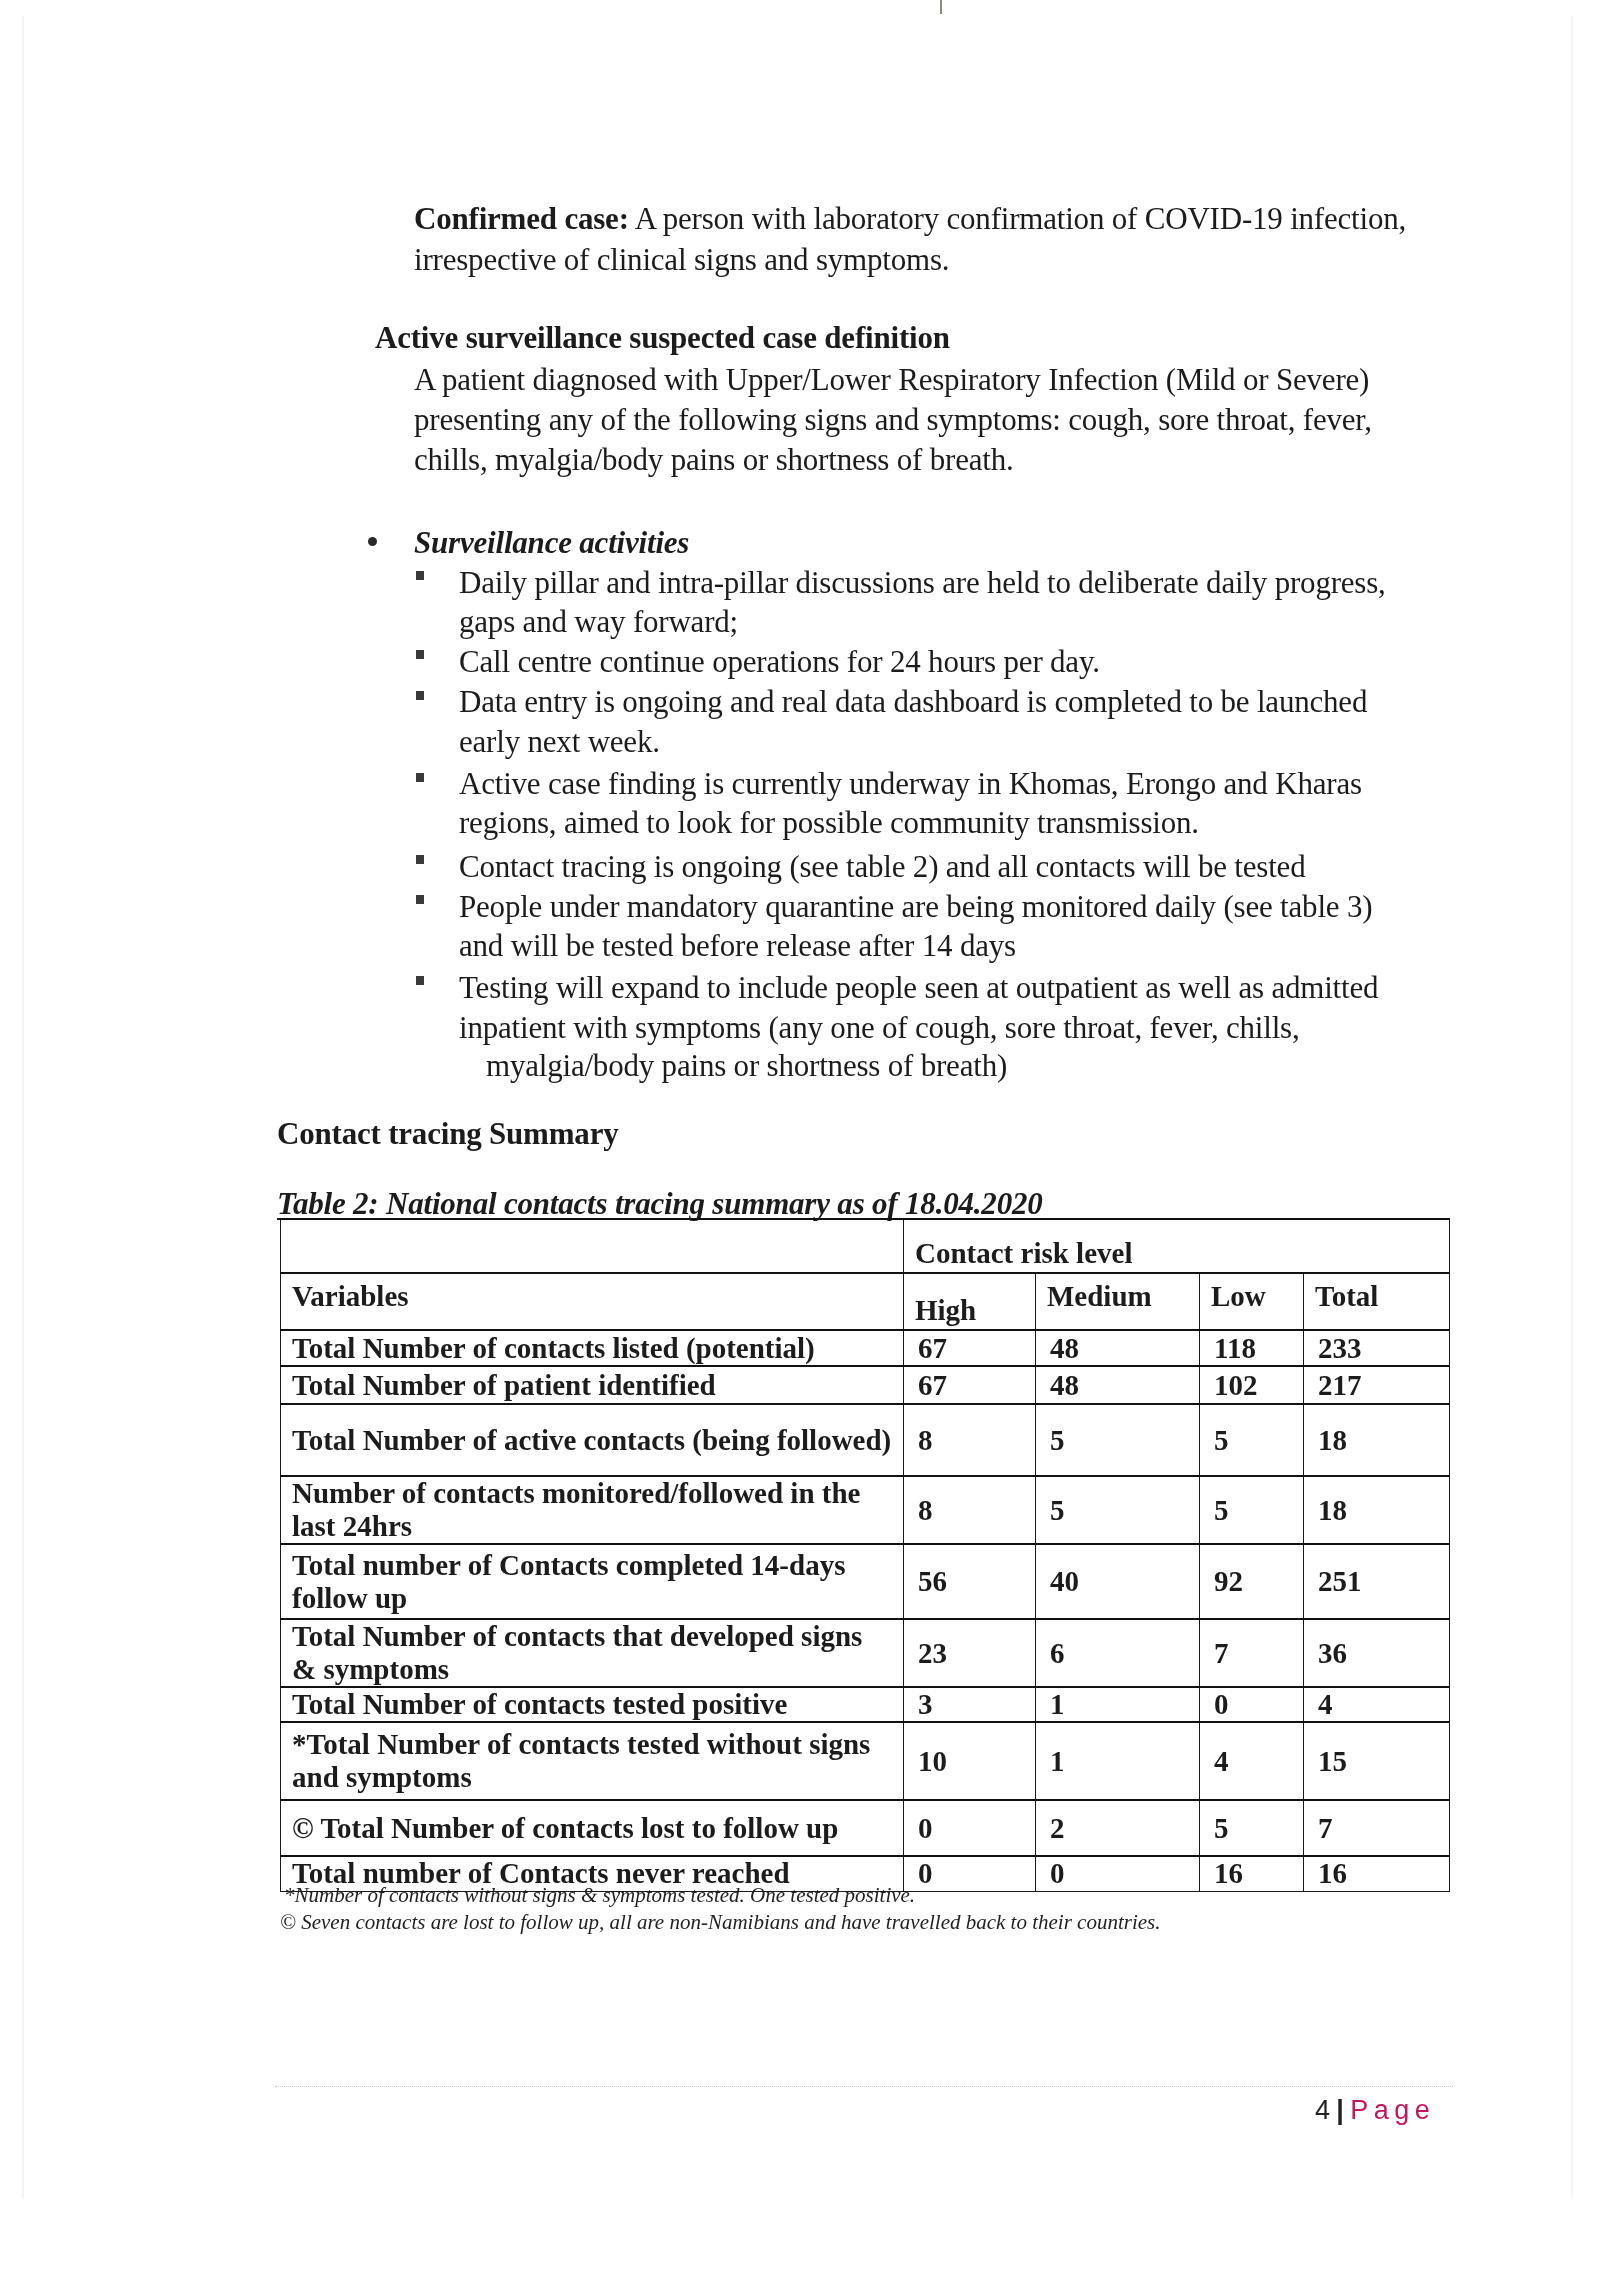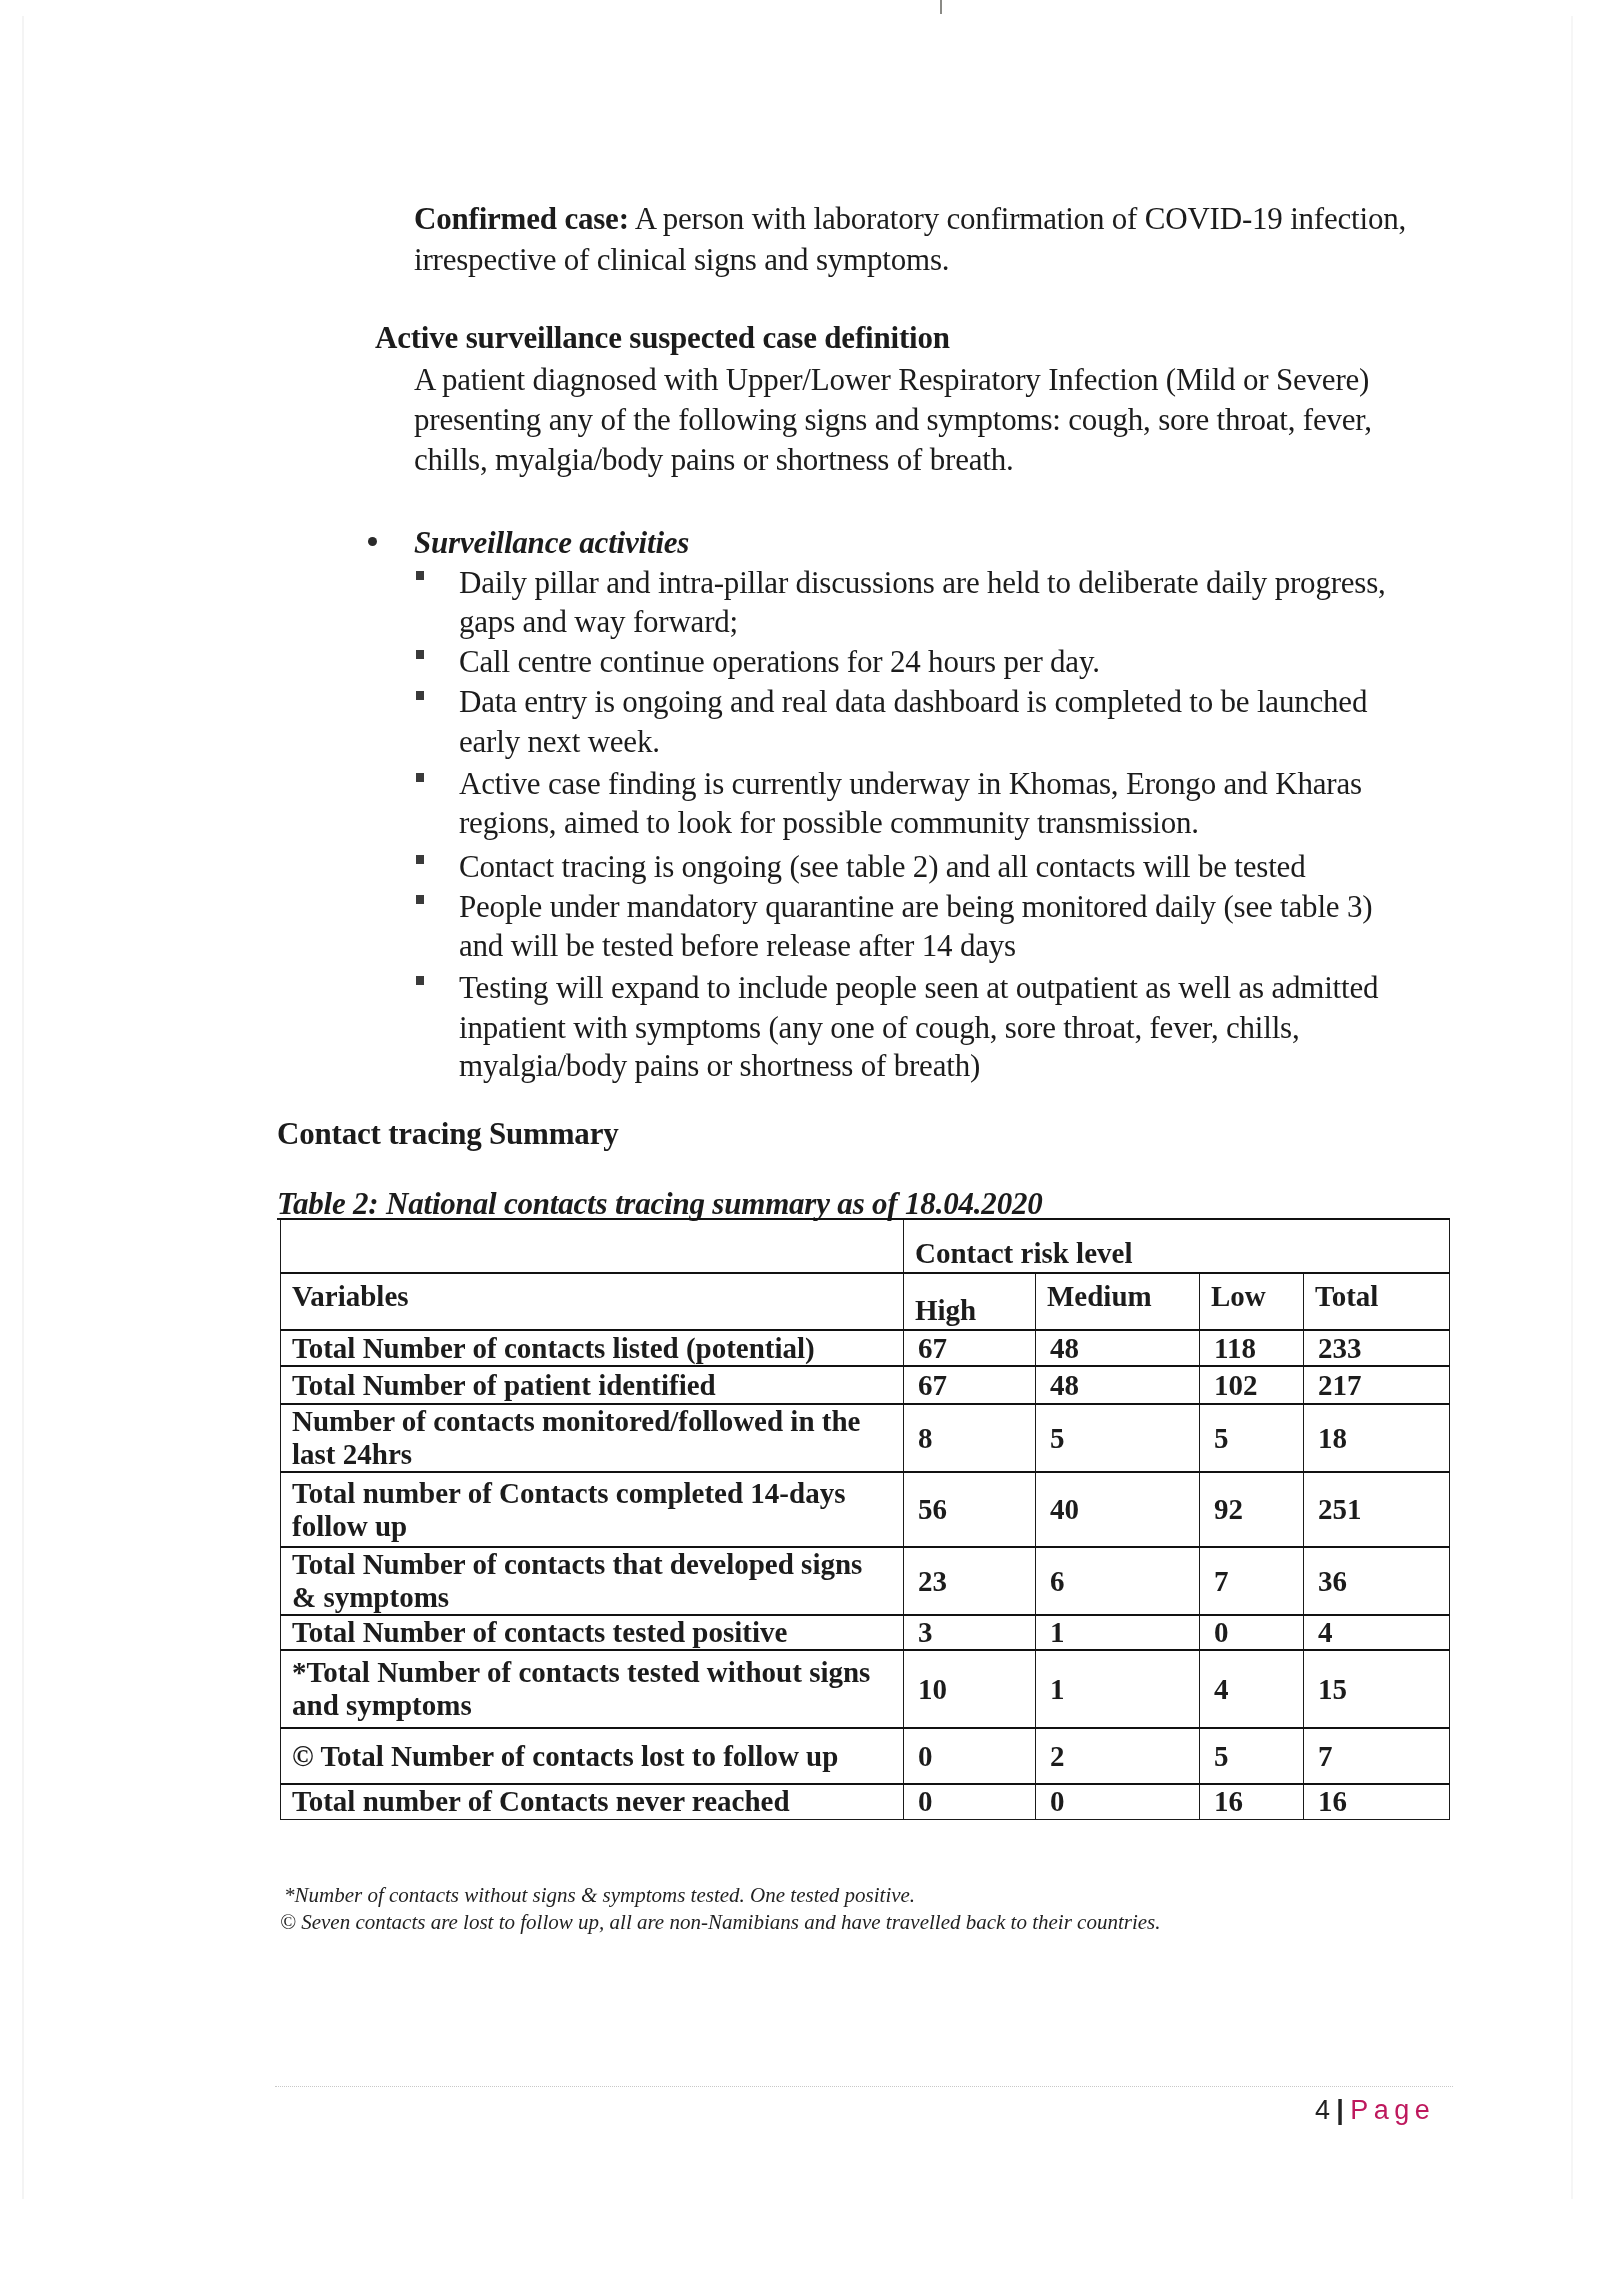--- a/index.html
+++ b/index.html
@@ -77,21 +77,21 @@
 </div>
 <div>
   <div class="bullet-sq" style="left:416px; top:895px;"></div>
   <div class="line" style="left:459px; top:887px;">People under mandatory quarantine are being monitored daily (see table 3)</div>
   <div class="line" style="left:459px; top:926px;">and will be tested before release after 14 days</div>
 </div>
 <div>
   <div class="bullet-sq" style="left:416px; top:976px;"></div>
   <div class="line" style="left:459px; top:968px;">Testing will expand to include people seen at outpatient as well as admitted</div>
   <div class="line" style="left:459px; top:1008px;">inpatient with symptoms (any one of cough, sore throat, fever, chills,</div>
-  <div class="line" style="left:459px; top:1046px;">myalgia/body pains or shortness of breath)</div>
+  <div class="line" style="left:486px; top:1046px;">myalgia/body pains or shortness of breath)</div>
 </div>
 
 <div class="line bold" style="left:277px; top:1114px;">Contact tracing Summary</div>
 <div class="line bi" style="left:277px; top:1184px; text-decoration: underline; text-decoration-thickness: 1.6px; text-underline-offset: 3.9px;">Table 2: National contacts tracing summary as of 18.04.2020</div>
 
 <table class="ct">
   <colgroup>
     <col style="width:623px">
       <col style="width:132px">
       <col style="width:164px">
@@ -118,20 +118,27 @@
         <td class="num">48</td>
         <td class="num">118</td>
         <td class="num">233</td>
       </tr>
       <tr class="thick-top" style="height: 38px;">
         <td>Total Number of patient identified</td>
         <td class="num">67</td>
         <td class="num">48</td>
         <td class="num">102</td>
         <td class="num">217</td>
+      </tr>
+      <tr class="thick-top" style="height: 72px;">
+        <td>Total Number of active contacts (being followed)</td>
+        <td class="num">8</td>
+        <td class="num">5</td>
+        <td class="num">5</td>
+        <td class="num">18</td>
       </tr>
       <tr class="thick-top" style="height: 68px;">
         <td>Number of contacts monitored/followed in the last 24hrs</td>
         <td class="num">8</td>
         <td class="num">5</td>
         <td class="num">5</td>
         <td class="num">18</td>
       </tr>
       <tr class="thick-top" style="height: 75px;">
         <td>Total number of Contacts completed 14-days follow up</td>

